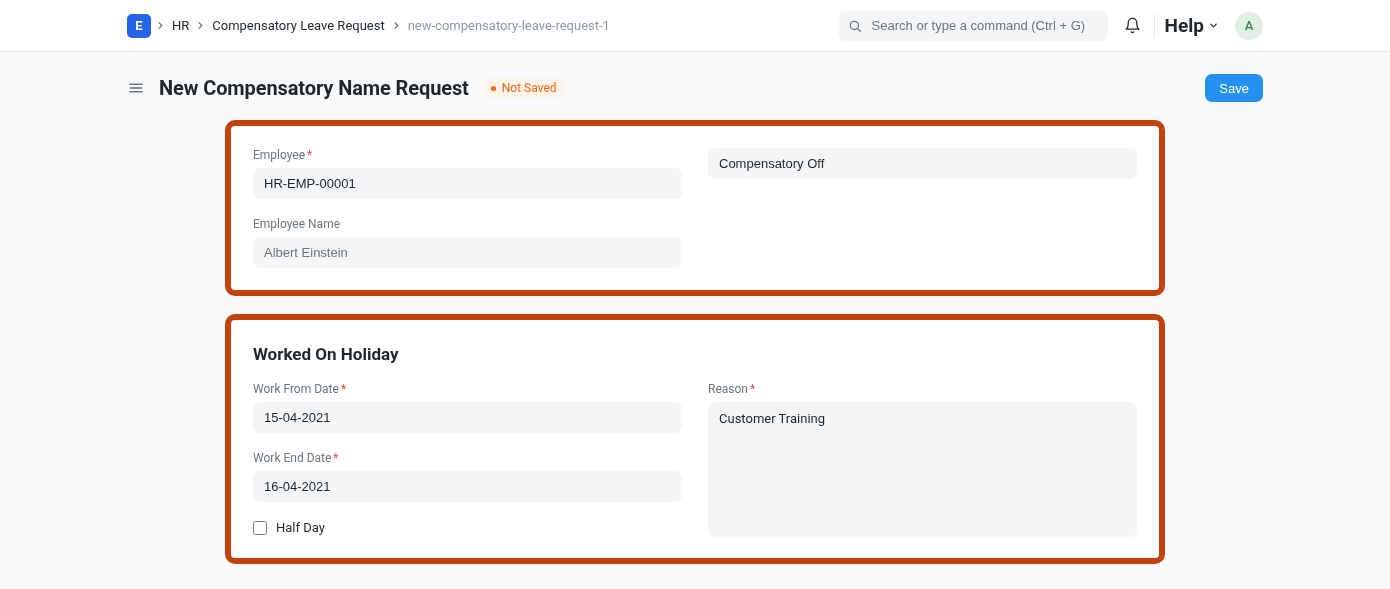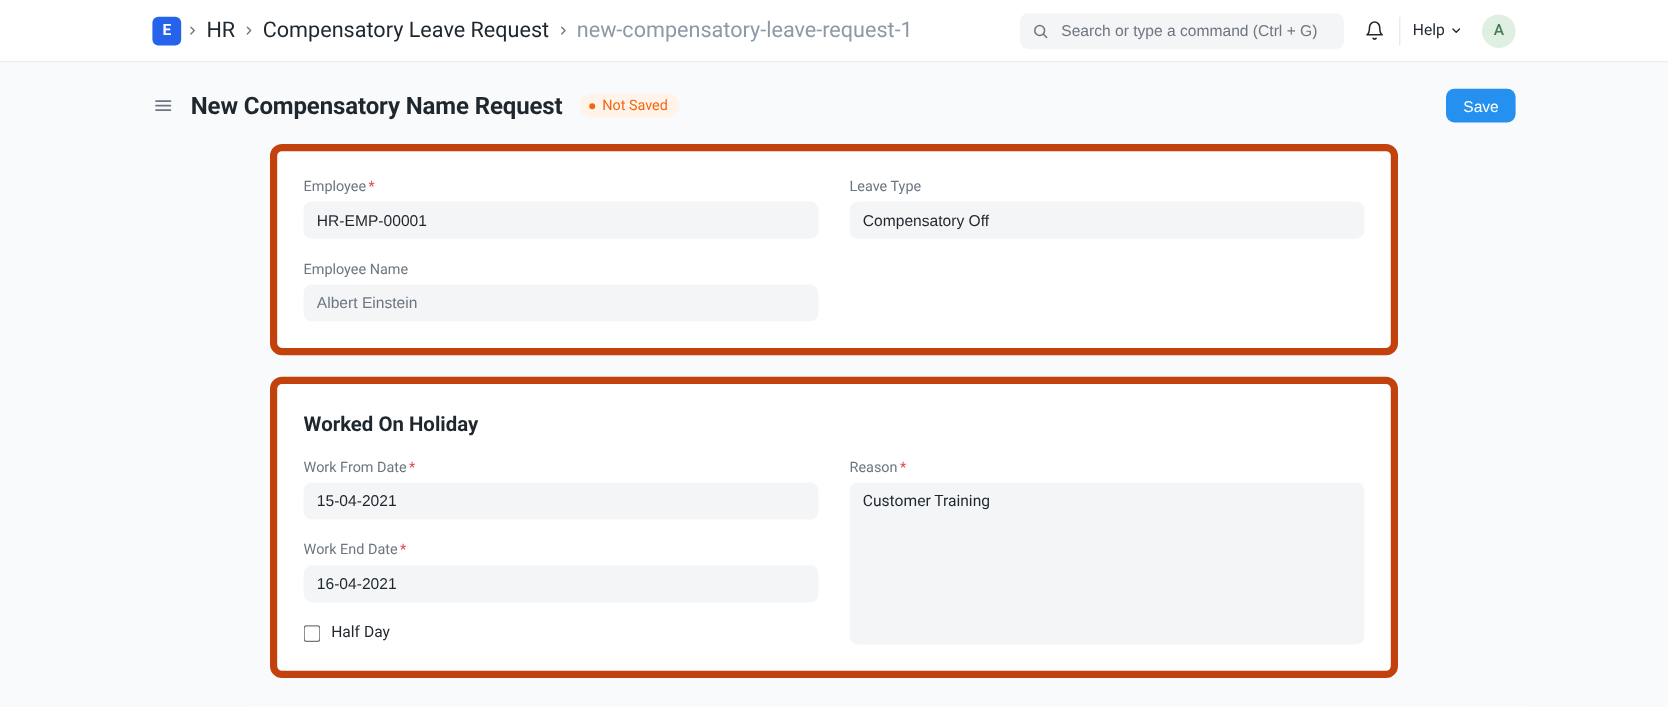--- a/index.html
+++ b/index.html
@@ -45,21 +45,21 @@
       background: var(--brand);
       border-radius: 5px;
       display: flex; align-items: center; justify-content: center;
       color: #fff; font-weight: 700; font-size: 13px;
       margin-right: 4px;
       flex-shrink: 0;
     }
     .breadcrumb {
       display: flex; align-items: center;
       gap: 6px;
-      font-size: 18px;
+      font-size: 13px;
       flex: 0 0 auto;
       min-width: 0;
     }
     .crumb { color: var(--text); white-space: nowrap; }
     .crumb.current { color: var(--lighter-muted); }
     .crumb.link { cursor: pointer; }
     .chev { color: var(--muted); display:flex; }
     .nav-spacer { flex: 1; }
     .searchbox {
       display: flex; align-items: center;
@@ -80,22 +80,22 @@
     .searchbox input::placeholder { color: var(--muted); }
     .icon-btn {
       width: 34px; height: 34px; display:flex; align-items:center; justify-content:center;
       color: var(--text);
       cursor: pointer;
       border-radius: 6px;
     }
     .vrule { width:1px; height:24px; background: var(--border); margin: 0 4px; }
     .help-menu {
       display:flex; align-items:center; gap:4px;
-      font-size:13px; color:var(--text);
-      cursor:pointer; padding: 0 6px;
+      font-size:19px; color:var(--text);
+      cursor:pointer; padding: 0 6px; font-weight: bold;
     }
     .avatar {
       width: 28px; height:28px; border-radius: 50%;
       background: #dff0e3;
       color: #4a7a55;
       display:flex;align-items:center;justify-content:center;
       font-size:13px; font-weight:500;
       margin-left: 10px;
       cursor:pointer;
     }
@@ -307,21 +307,20 @@
             </label>
             <input class="field" type="text" value="HR-EMP-00001" style="">
           </div>
           <div class="field-group" style="margin-bottom:4px;">
             <label class="field-label">Employee Name</label>
             <input class="field readonly" type="text" readonly="" value="Albert Einstein" style="">
           </div>
         </div>
         <div>
           <div class="field-group">
-            <label class="field-label">Leave Type</label>
             <input class="field" type="text" value="Compensatory Off" style="">
           </div>
         </div>
       </div>
     </div>
 
     <div class="card">
       <div class="section-title">Worked On Holiday</div>
       <div class="grid-2">
         <div>

